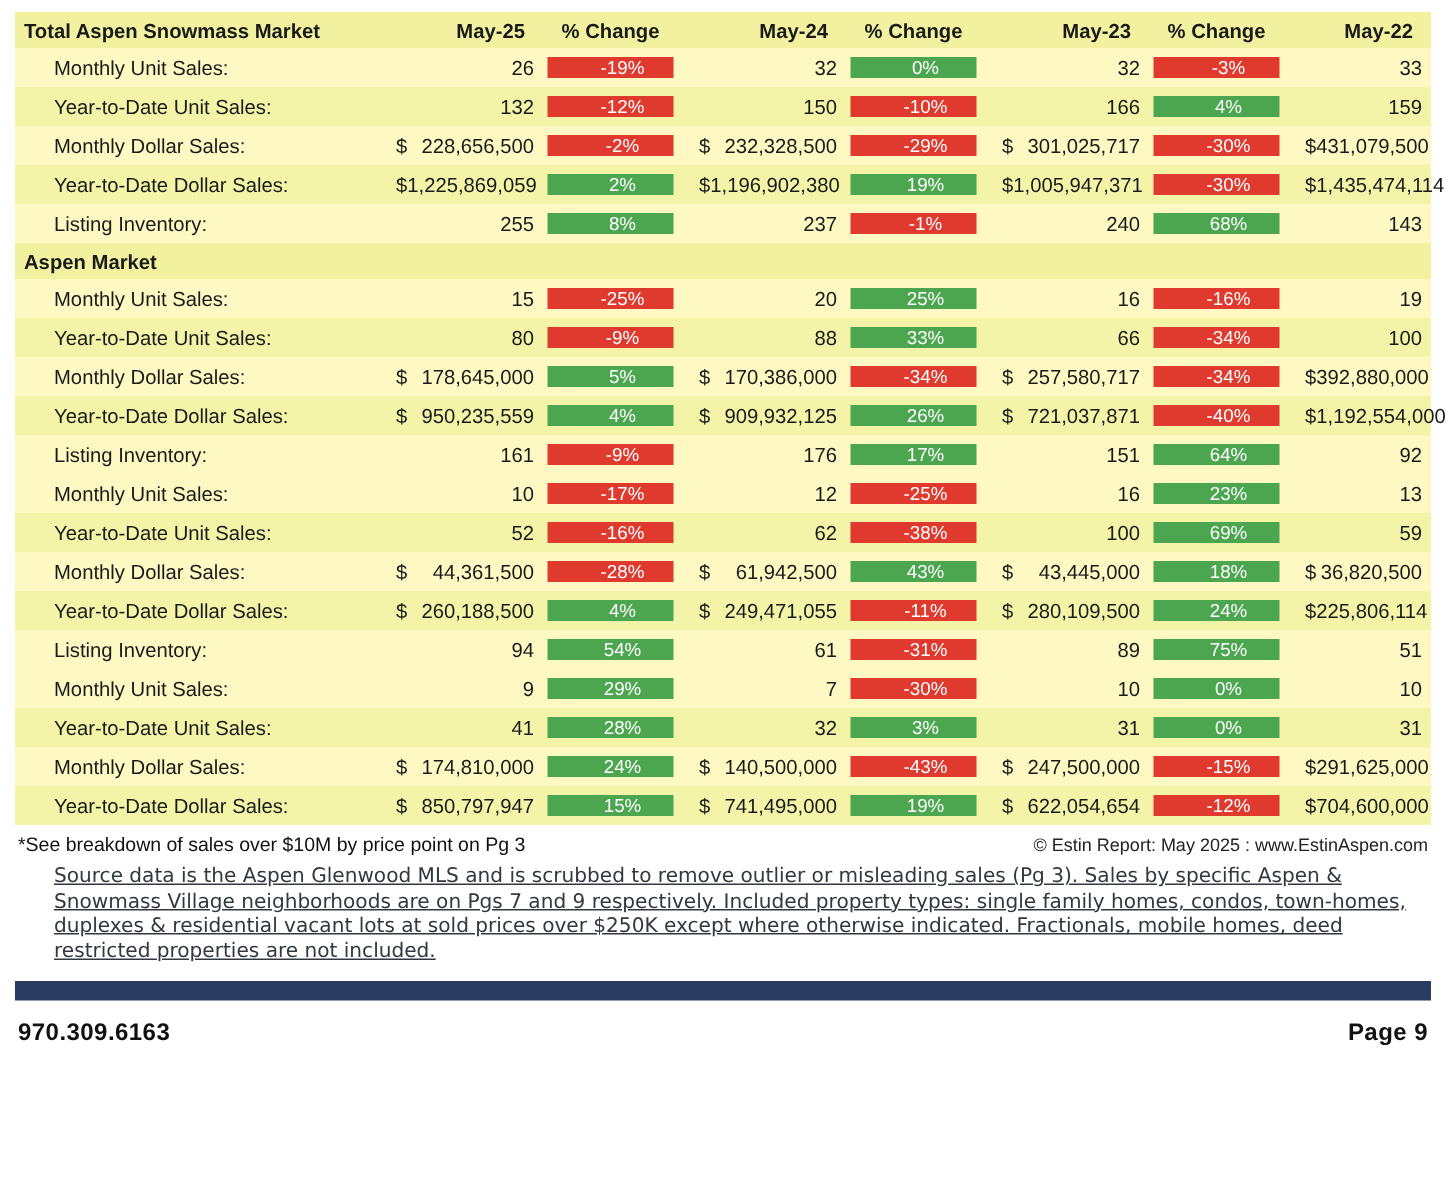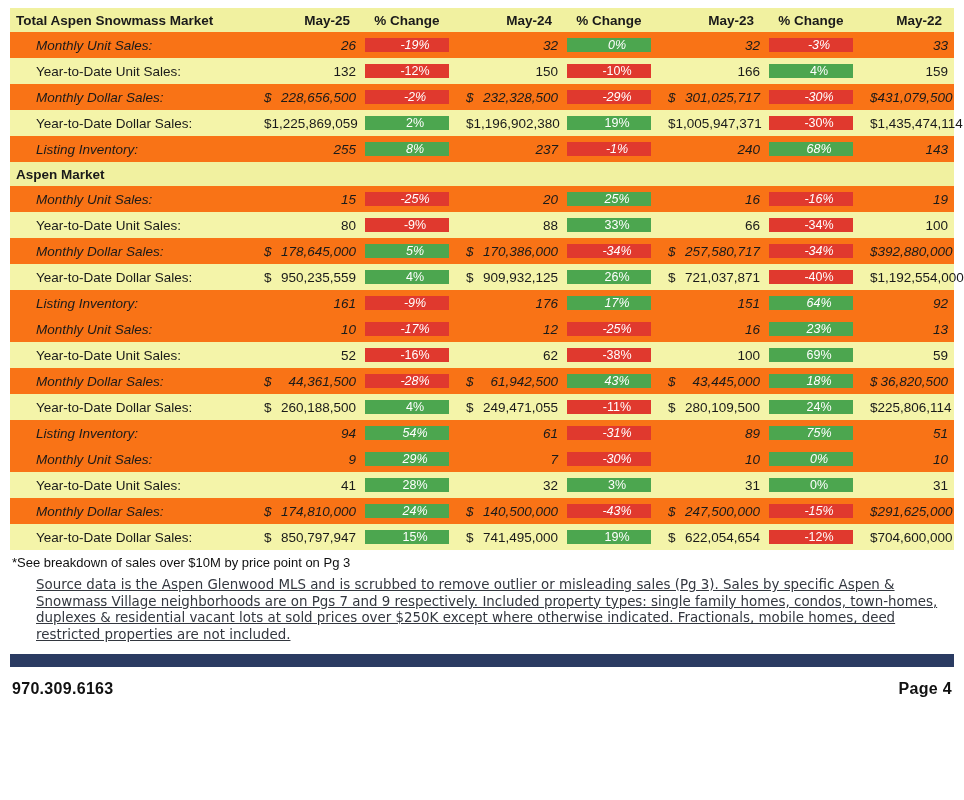--- a/index.html
+++ b/index.html
@@ -11,21 +11,21 @@
   .title-box { width:818px; margin:0 auto 10px; background:#FAFA3C;
                border:4px solid #0a0a0a; border-radius:2px;
                text-align:center; padding:6px 0 7px; }
   .title-box h1 { font-size:21px; font-weight:800; letter-spacing:.2px; color:#050505; }
 
   
   .tbl { width:944px; }
   .row { display:grid;
          grid-template-columns:240px 112px 90px 112px 90px 112px 90px 1fr;
          height:26px; align-items:stretch; }
-  .row.even { background:#f97316;font-style:italic; }
+  .row.even { background:#fef9c3; }
   .row.odd  { background:#F4F4A9; }
   .row.shead{ background:#F1F1A0; height:24px; }
   .cell { display:flex; align-items:center; font-size:13.5px; min-width:0; }
   .label { padding-left:26px; }
   .sh-title { padding-left:6px; font-weight:700; font-size:13.5px; white-space:nowrap; overflow:visible; }
   .colh { justify-content:flex-end; padding-right:12px; font-weight:700; }
   .colh.pcth { justify-content:center; padding-right:0; }
   .val { justify-content:space-between; padding:0 6px 0 14px; }
   .val .num { text-align:right; }
   .pctcell { padding:0 3px; }
@@ -623,24 +623,25 @@
     </div>
     <div class="cell val">
       <span class="cur">$</span>
       <span class="num">704,600,000</span>
     </div>
   </div>
 </div>
 
   <div class="footnote-row">
     <span class="footnote-left">*See breakdown of sales over $10M by price point on Pg 3</span>
+    <span class="footnote-right">© Estin Report: May 2025 : www.EstinAspen.com</span>
   </div>
 
   <p class="source-note">Source data is the Aspen Glenwood MLS and is scrubbed to remove outlier or misleading sales (Pg 3). Sales by specific Aspen &amp; Snowmass Village neighborhoods are on Pgs 7 and 9 respectively. Included property types: single family homes, condos, town-homes, duplexes &amp; residential vacant lots at sold prices over $250K except where otherwise indicated. Fractionals, mobile homes, deed restricted properties are not included.</p>
 
   <div class="navy-bar"></div>
 
   <div class="bottom-row">
     <span>970.309.6163</span>
-    <span>Page 4</span>
+    <span>Page 9</span>
   </div>
 
 </div>
 
 </body></html>

